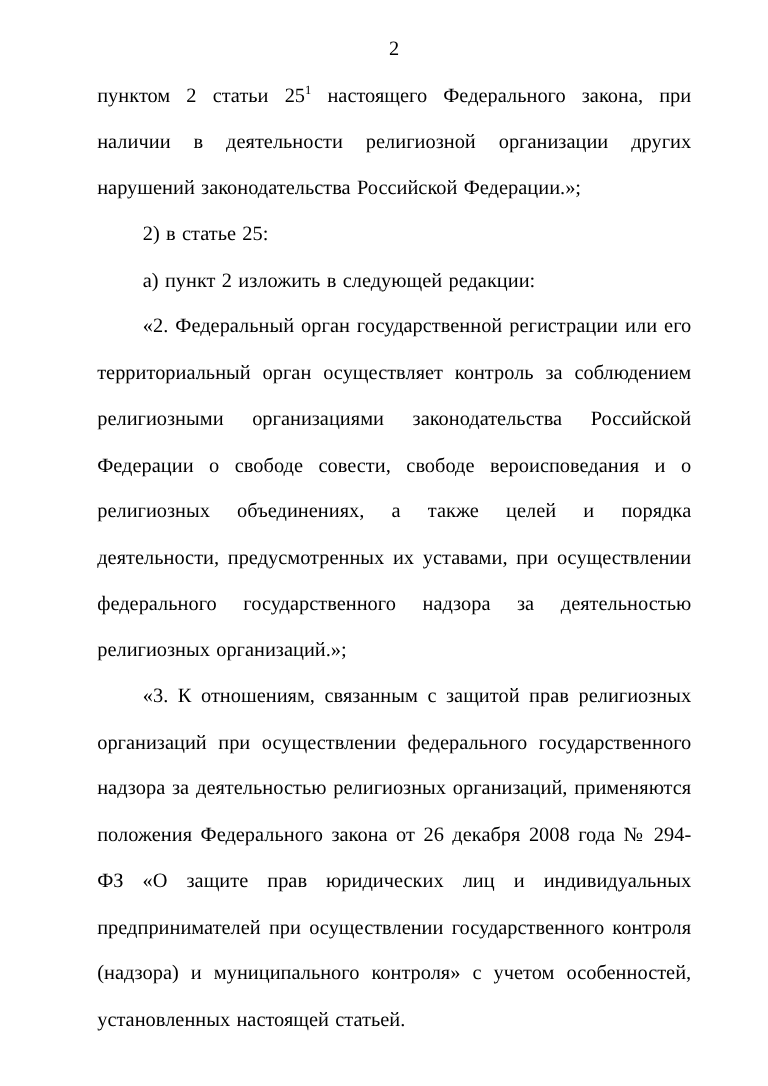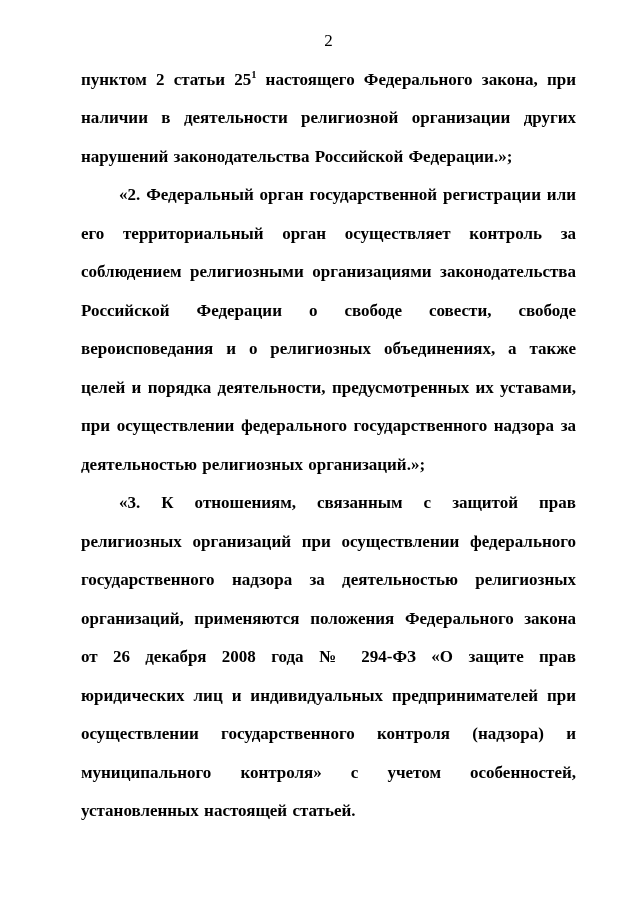--- a/index.html
+++ b/index.html
@@ -25,40 +25,41 @@
   }
   .page-number {
     text-align: center;
     text-indent: 0;
   }
   .page p {
     margin: 0;
     text-align: justify;
     text-indent: 38px;
     word-spacing: 1px;
-    font-weight: bold;
   }
   .page p.continuation {
     text-indent: 0;
   }
   sup.fn {
     font-size: 10.5px;
     line-height: 0;
     vertical-align: super;
   }
 </style>
 </head>
 <body>
 
 <div class="page">
 
   <div class="page-number">2</div>
 
   <p class="continuation"><span>пунктом 2 статьи 25</span><sup class="fn">1</sup><span> настоящего Федерального закона, при наличии в деятельности религиозной организации других нарушений законодательства Российской Федерации.»;</span></p>
 
+  <p>2) в статье 25:</p>
 
+  <p>а) пункт 2 изложить в следующей редакции:</p>
 
   <p>«2. Федеральный орган государственной регистрации или его территориальный орган осуществляет контроль за соблюдением религиозными организациями законодательства Российской Федерации о свободе совести, свободе вероисповедания и о религиозных объединениях, а также целей и порядка деятельности, предусмотренных их уставами, при осуществлении федерального государственного надзора за деятельностью религиозных организаций.»;</p>
 
 
   <p>«3. К отношениям, связанным с защитой прав религиозных организаций при осуществлении федерального государственного надзора за деятельностью религиозных организаций, применяются положения Федерального закона от 26 декабря 2008 года № 294-ФЗ «О защите прав юридических лиц и индивидуальных предпринимателей при осуществлении государственного контроля (надзора) и муниципального контроля» с учетом особенностей, установленных настоящей статьей.</p>
 
 </div>
 
 </body></html>

